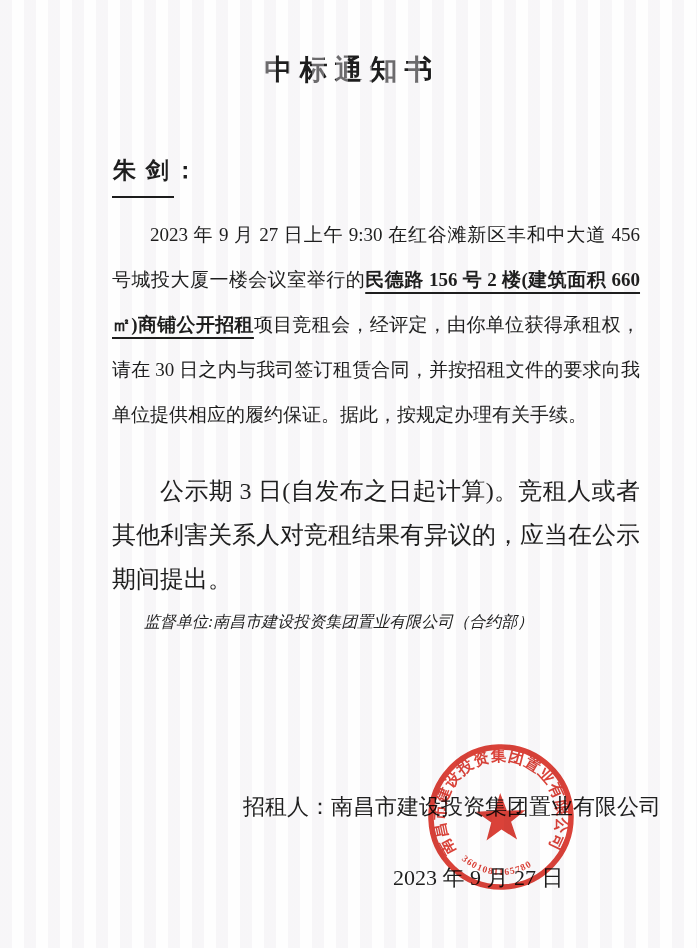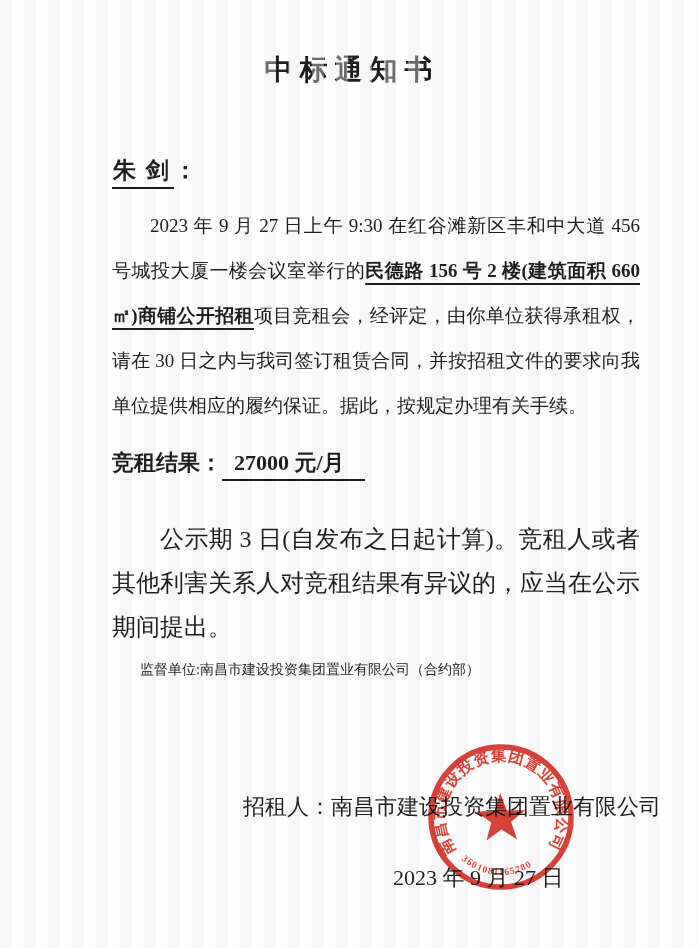--- a/index.html
+++ b/index.html
@@ -27,21 +27,21 @@
     line-height:40px;
   }
   .content{
     position:absolute;left:112px;top:156px;width:528px;
   }
   .greeting{
     font-size:23px;font-weight:700;line-height:30px;
   }
   .greeting .name{
     display:inline-block;border-bottom:2px solid #1c1c1c;
-    padding:0 3px 1px 1px;letter-spacing:2px;
+    padding:0 3px 10px 1px;letter-spacing:2px;
   }
   .para1{
     margin:14px 0 0 0;
     font-size:19px;line-height:45px;
     text-align:justify;text-indent:2em;
   }
   .hl{
     font-weight:700;
     text-decoration:underline;
     text-decoration-thickness:2px;
@@ -56,21 +56,21 @@
     border-bottom:2px solid #1c1c1c;
     padding:0 20px 1px 12px;
     line-height:30px;
   }
   .para2{
     margin:32px 0 0 0;
     font-size:24px;line-height:44px;
     text-align:justify;text-indent:2em;
   }
   .plain-line{
-    margin:0;font-size:14px;line-height:42px;text-indent:2em;white-space:nowrap;
+    margin:0;font-size:16px;line-height:42px;text-indent:2em;white-space:nowrap;font-style:italic;
   }
   .sig-line{
     position:absolute;left:243px;top:792px;
     font-size:22px;line-height:30px;white-space:nowrap;
   }
   .sig-date{
     position:absolute;left:393px;top:843px;
     font-size:22px;line-height:30px;white-space:nowrap;margin-top:20px;
   }
   .seal{
@@ -87,21 +87,20 @@
 <div class="page">
 
   <h1 class="doc-title">中标通知书</h1>
 
   <div class="content">
 
     <div class="greeting"><span class="name">朱 剑</span><span>：</span></div>
 
     <p class="para1"><span>2023 年 9 月 27 日上午 9:30 在红谷滩新区丰和中大道 456 号城投大厦一楼会议室举行的</span><span class="hl">民德路 156 号 2 楼(建筑面积 660 ㎡)商铺公开招租</span><span>项目竞租会，经评定，由你单位获得承租权，请在 30 日之内与我司签订租赁合同，并按招租文件的要求向我单位提供相应的履约保证。据此，按规定办理有关手续。</span></p>
 
-    <p class="result-line"><span>竞租结果：</span><span class="value">27000 元/月</span></p>
 
     <p class="para2">公示期 3 日(自发布之日起计算)。竞租人或者其他利害关系人对竞租结果有异议的，应当在公示期间提出。</p>
 
     <p class="plain-line">监督单位:南昌市建设投资集团置业有限公司（合约部）</p>
 
   </div>
 
   <div class="sig-line"><span>招租人：</span><span>南昌市建设投资集团置业有限公司</span></div>
 
   <div class="sig-date">2023 年 9 月 27 日</div>

